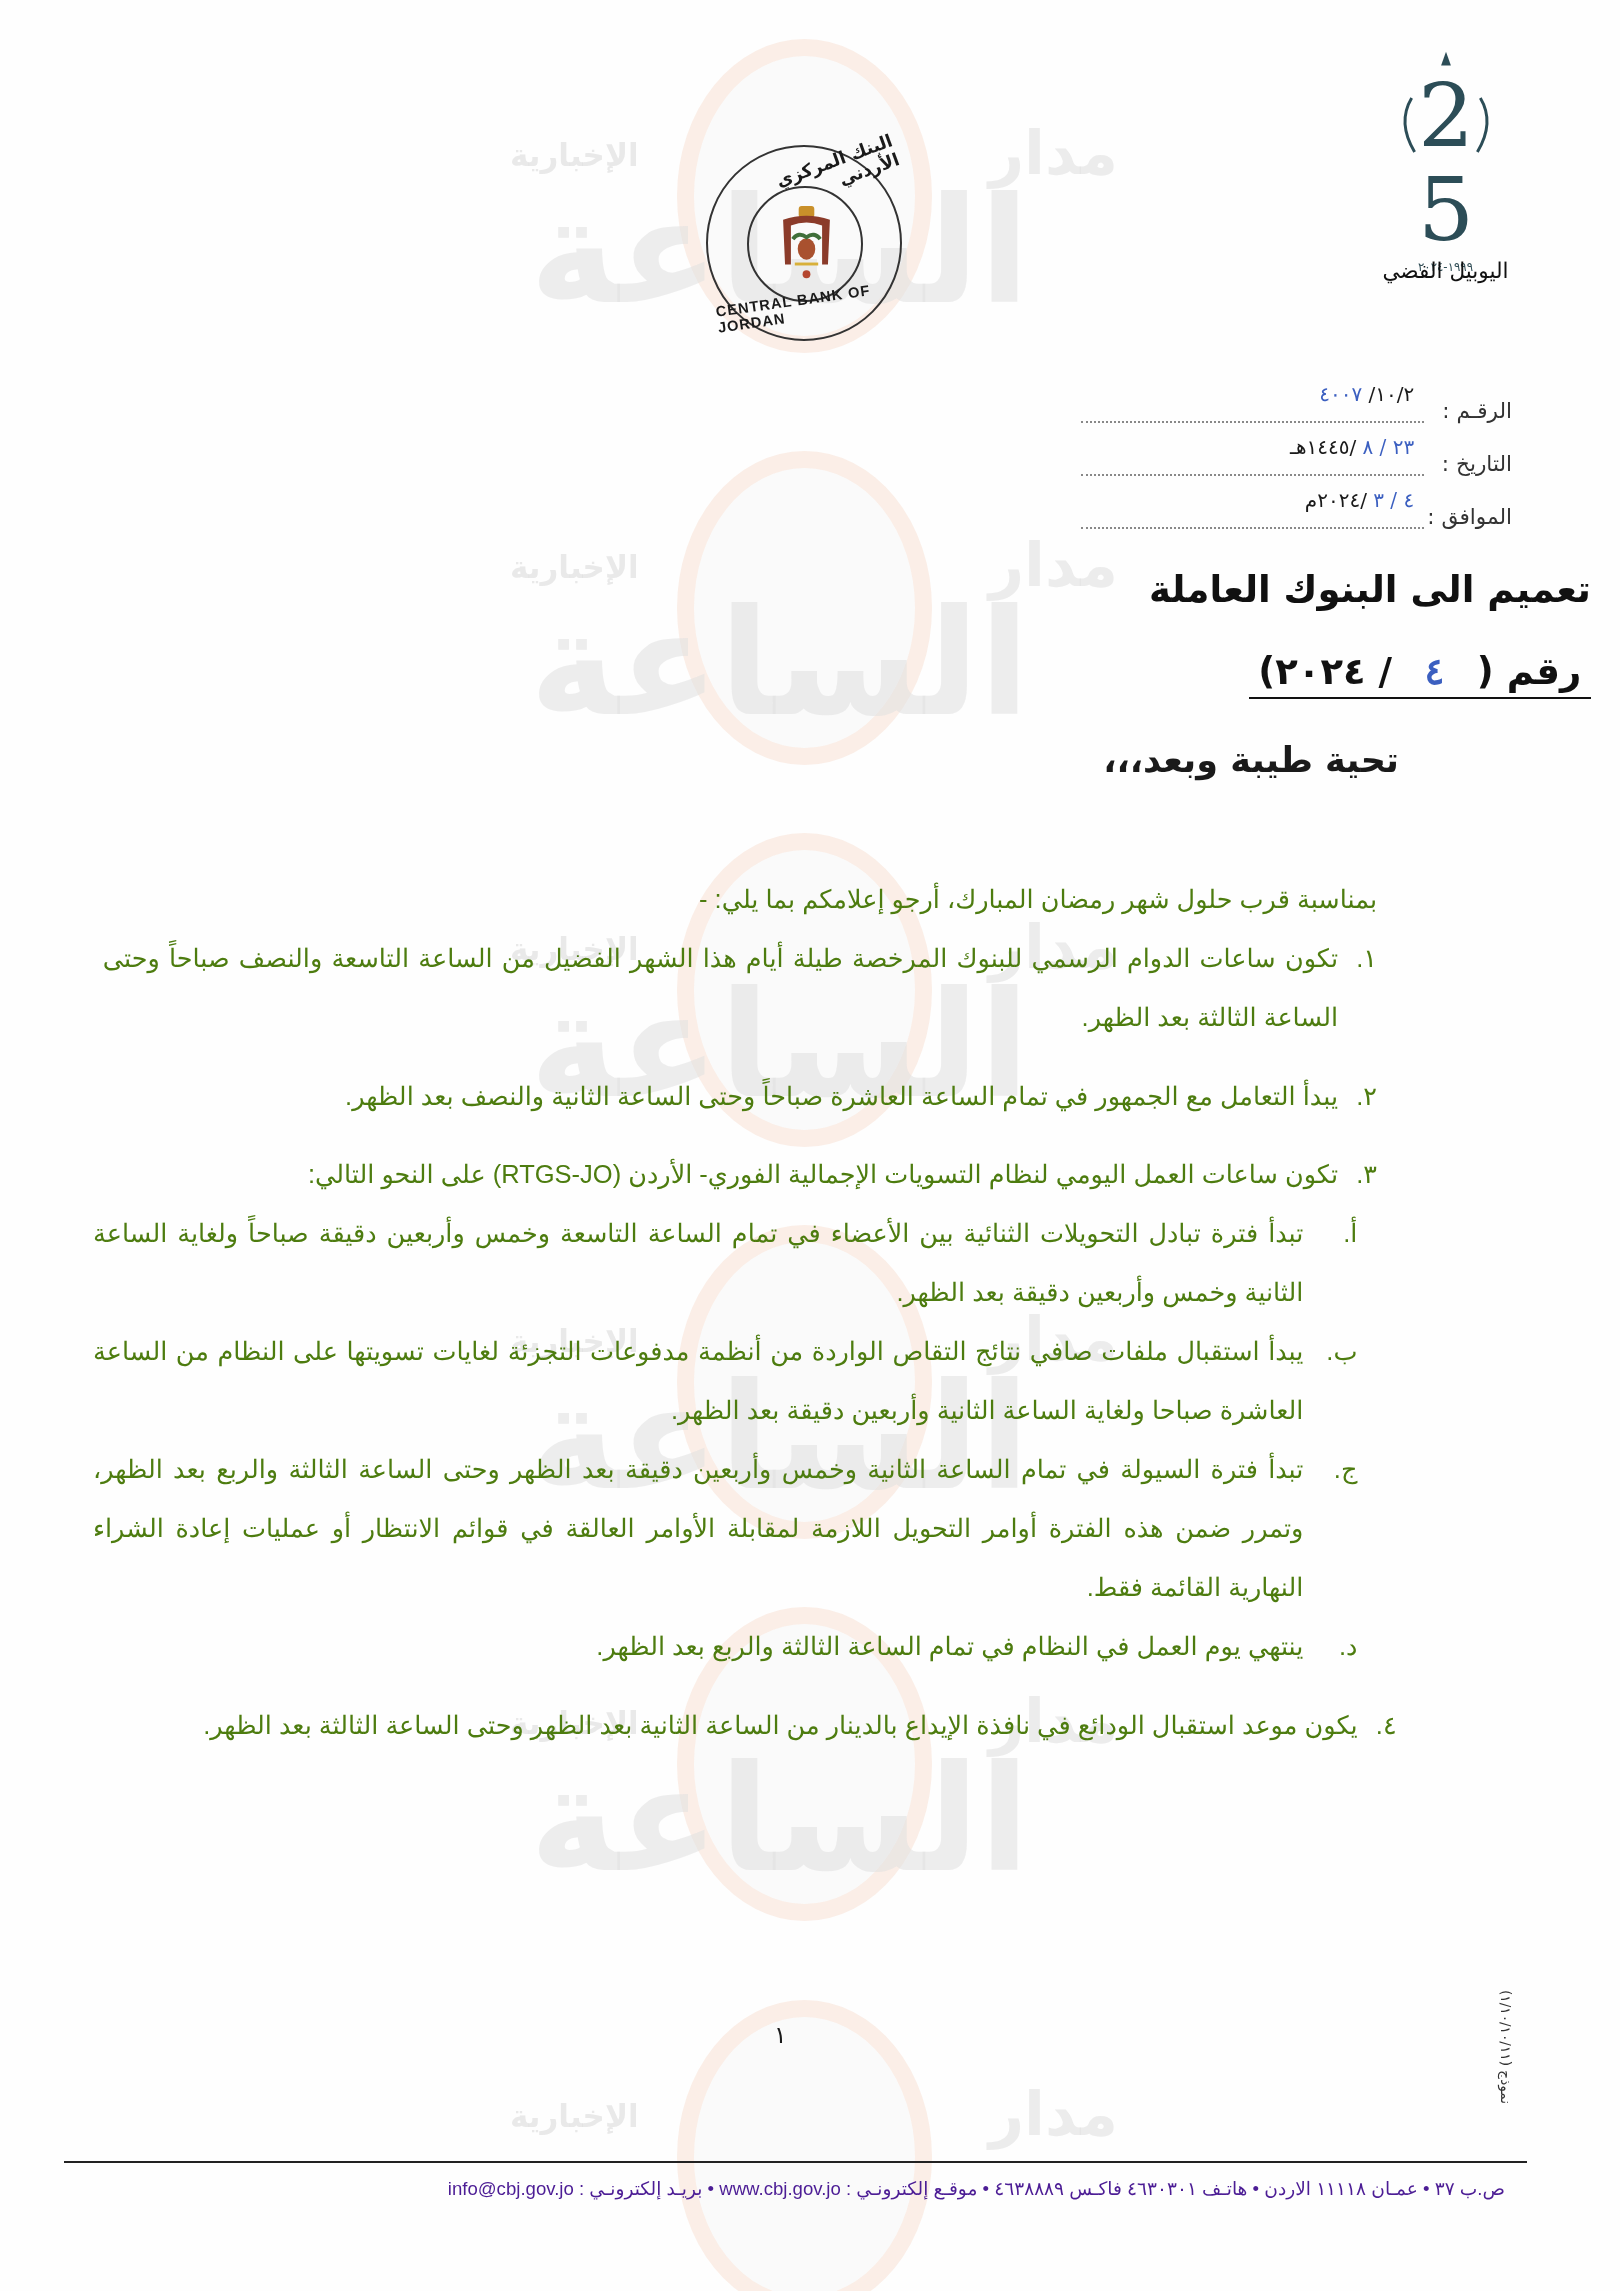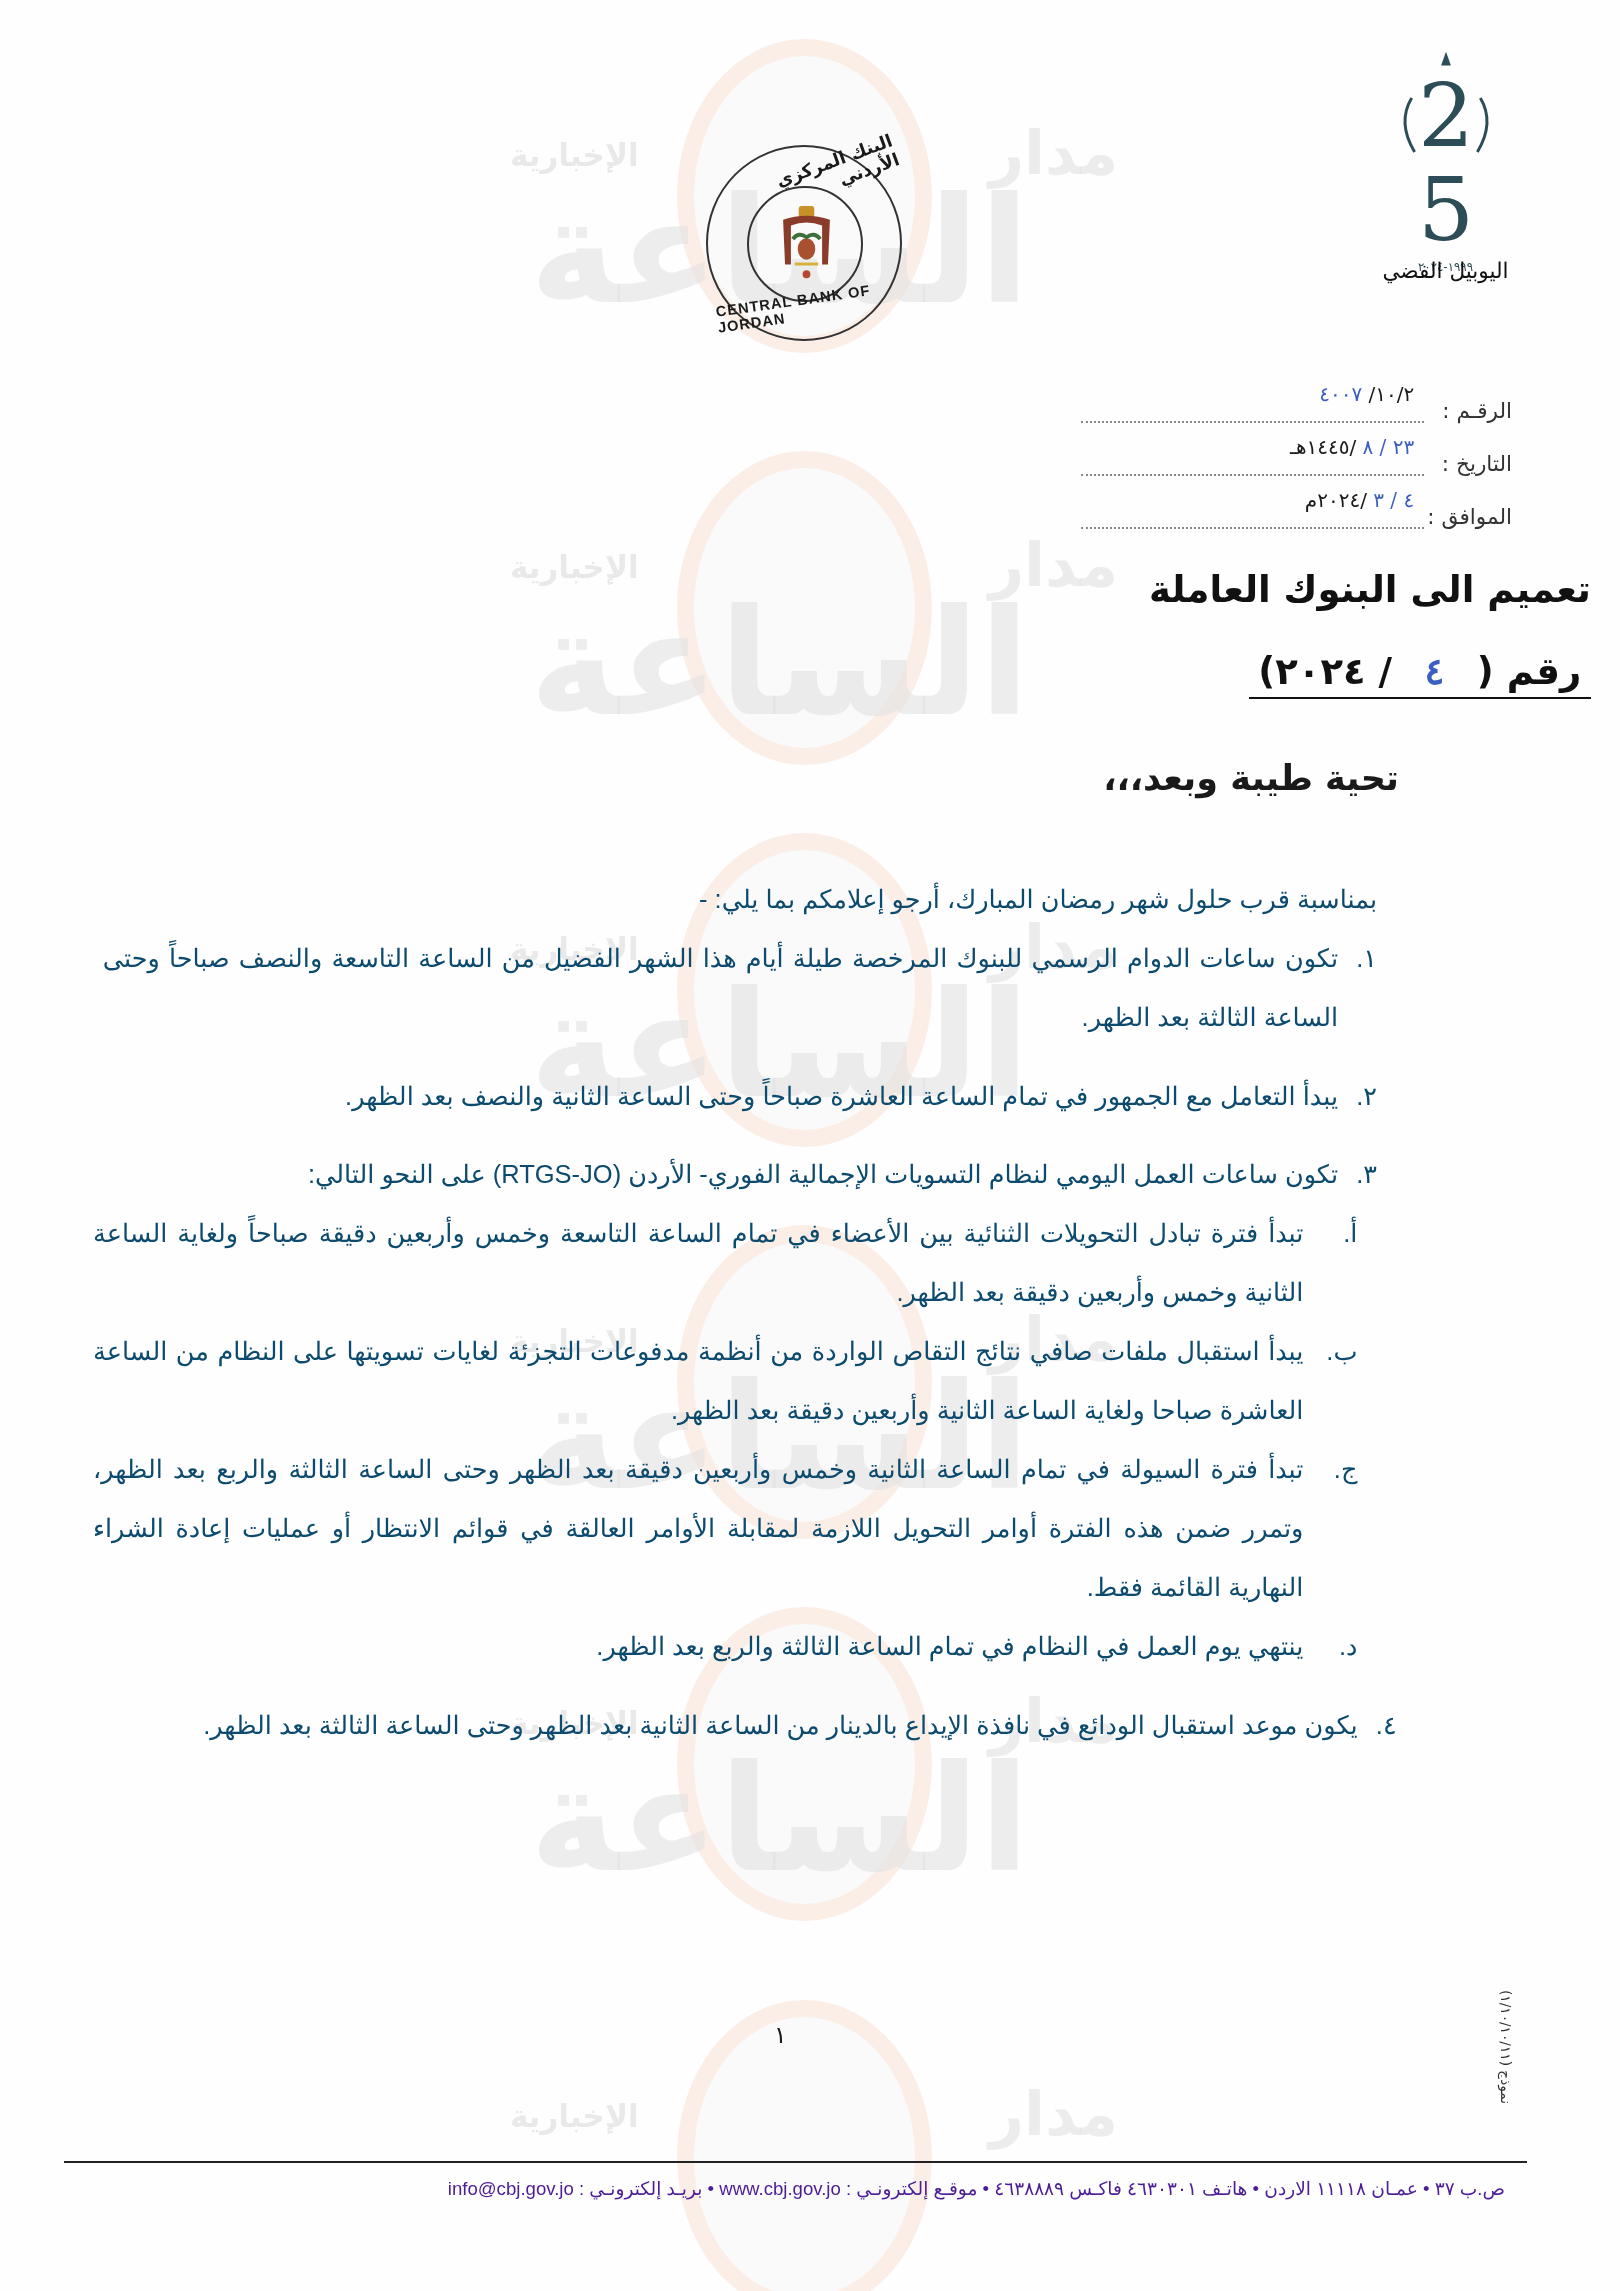--- a/index.html
+++ b/index.html
@@ -26,22 +26,22 @@
   .refrow { display:flex; align-items:flex-end; height:53px; }
   .refrow .lbl { width:88px; color:#333; }
   .refrow .val { flex:1; border-bottom:2px dotted #888; height:39px; position:relative; text-align:right; padding-right:9.8px; font-size:20px; }
   .hand { color:#3b5fc0; font-family:"DejaVu Serif", serif; }
 
   .title { position:absolute; left:0; right:0; direction:rtl; font:bold 37px "DejaVu Sans", sans-serif; color:#111; }
   .title.t1 { top:568px; left:0; width:1620px; margin-left:-29px; }
   .title.t2 { top:649px; width:1620px; margin-left:-29px; }
   .title.t2 .u { border-bottom:2.9px solid #111; padding:0 9.8px 3.9px;margin-top:40px; }
 
-  .body { position:absolute; left:98px; width:1304px; direction:rtl; font:25.5px "Liberation Sans", sans-serif; color:#0c4a6e; line-height:59px; }
-  .greet { position:absolute; right:221px; top:758px; direction:rtl; font:bold 35px "DejaVu Sans", sans-serif; }
+  .body { position:absolute; left:98px; width:1304px; direction:rtl; font:25.5px "Liberation Sans", sans-serif; color:#4d7c0f; line-height:59px; }
+  .greet { position:absolute; right:221px; top:740px; direction:rtl; font:bold 35px "DejaVu Sans", sans-serif; }
   .p { margin:0; text-align:justify; }
   .item { display:flex; }
   .item .mk { width:39px; flex-shrink:0; }
   .item.sub .mk { width:54px; }
 
   .footer-line { position:absolute; left:64px; right:93px; top:2161px; border-top:2.9px solid #222; }
   .footer { position:absolute; left:83px; right:115px; top:2178px; direction:rtl; font:18.6px "Liberation Sans", sans-serif; color:#4c1d95; white-space:nowrap; }
   .pagenum { position:absolute; left:774px; top:2021px; font:23.5px "DejaVu Sans", sans-serif; }
   .formcode { position:absolute; left:1498px; top:1990px; font:13.7px "DejaVu Sans", sans-serif; writing-mode:vertical-rl; color:#333; }
 </style>

